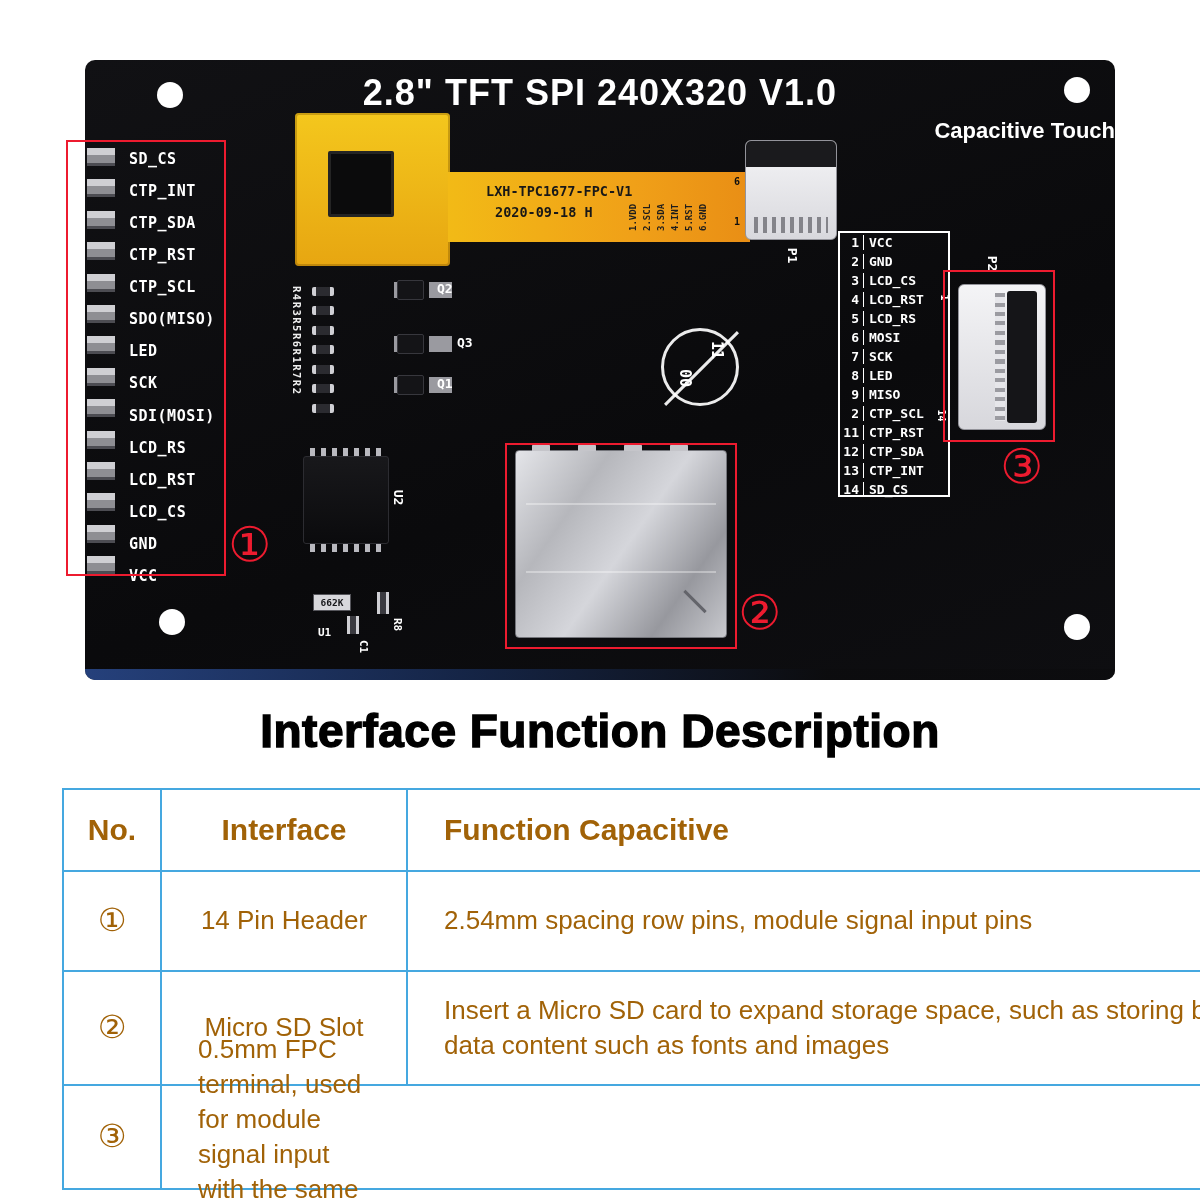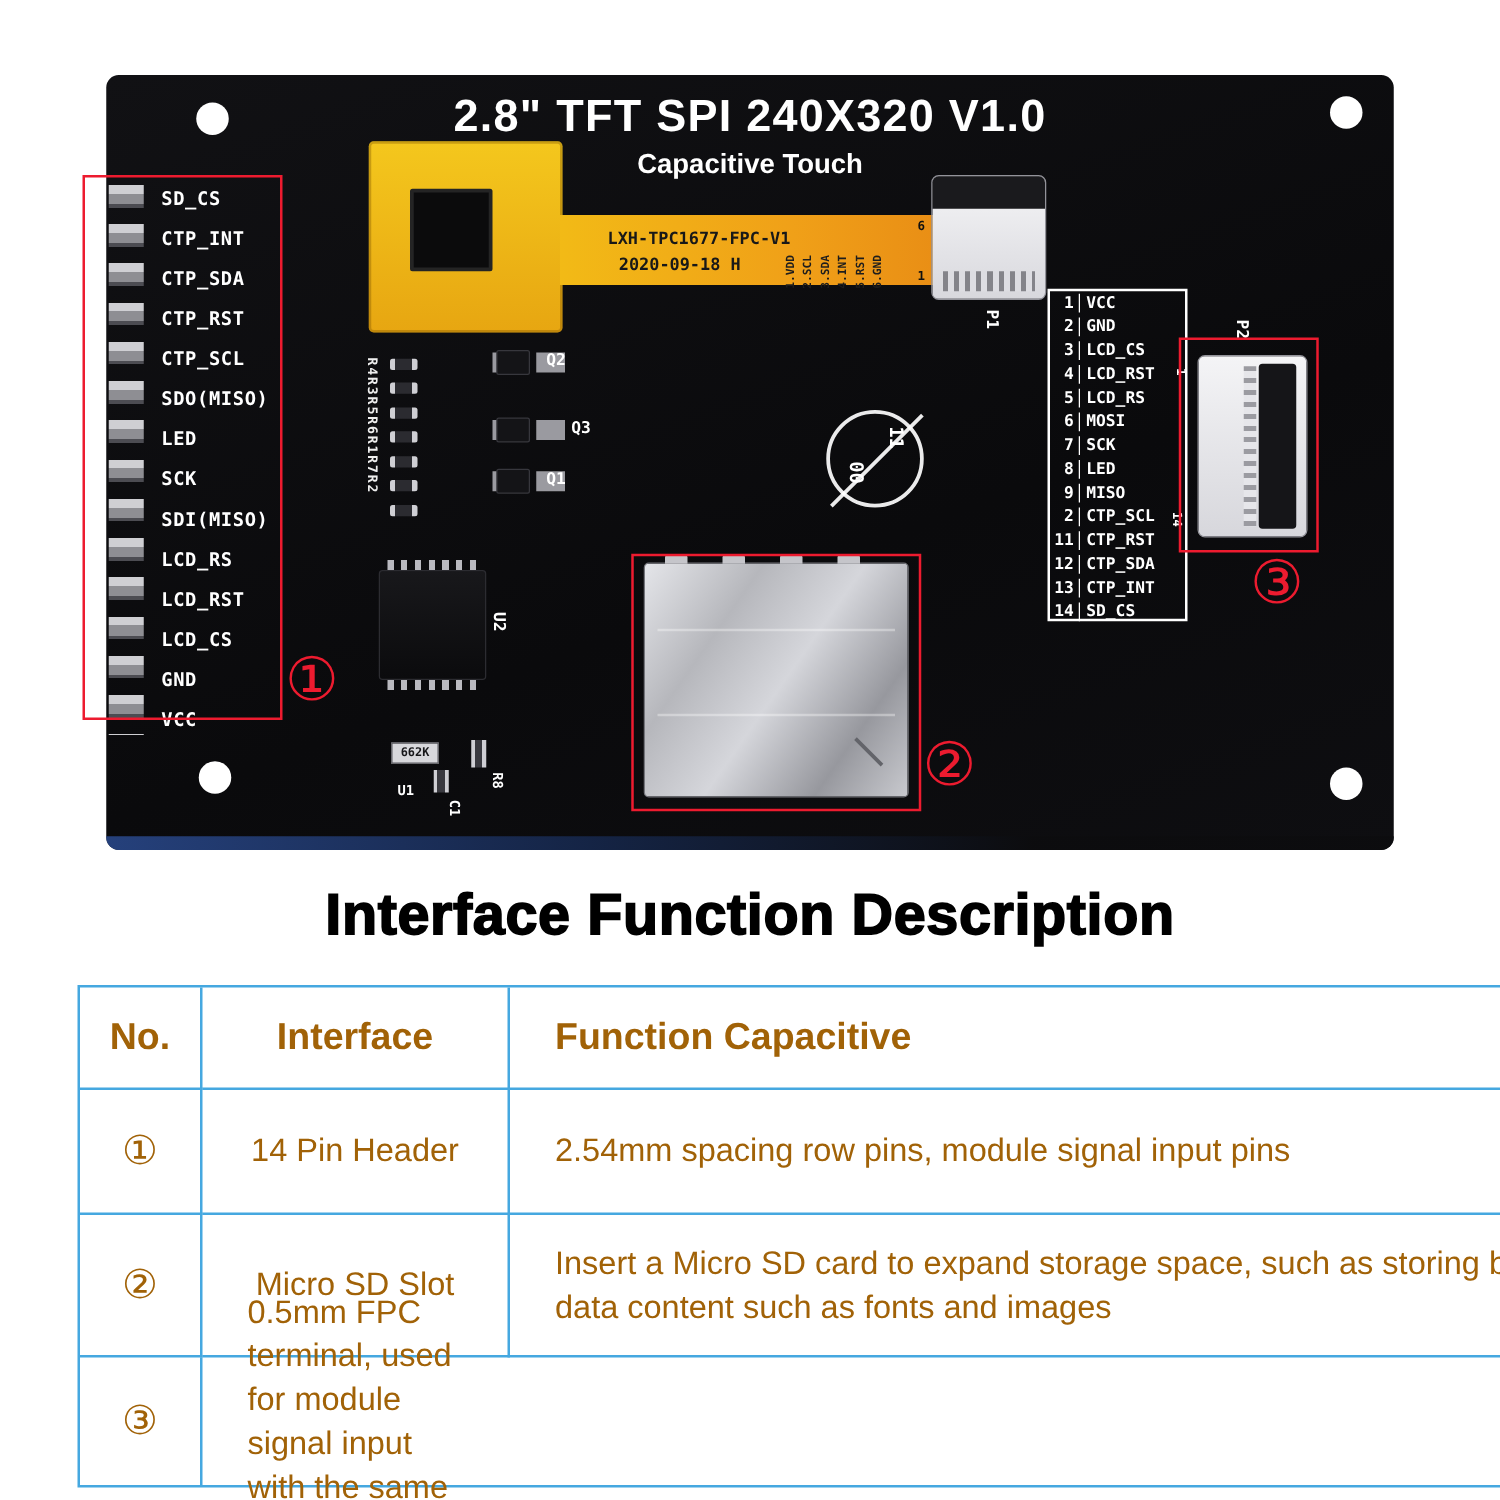--- a/index.html
+++ b/index.html
@@ -7,39 +7,39 @@
   .stage { position:relative; width:1200px; height:1200px; background:#fff; overflow:hidden; }
 
   
   .pcb { position:absolute; left:85px; top:60px; width:1030px; height:620px;
          background:linear-gradient(160deg,#111114,#0a0a0c 60%,#0e0e11);
          border-radius:10px; }
   .blue-strip { position:absolute; left:0; right:0; bottom:0; height:11px; border-radius:0 0 10px 10px;
          background:linear-gradient(90deg,#2a4a8f,#16284e 38%,#0c0c0e 72%); opacity:.85; }
   .pcb-title { position:absolute; top:12px; left:0; right:0; text-align:center; color:#fff;
          font-weight:bold; font-size:36px; letter-spacing:1px; }
-  .pcb-sub { position:absolute; top:58px; left:0; right:0; text-align:center; color:#fff;
+  .pcb-sub { position:absolute; top:58px; left:0; right:0; text-align:right; color:#fff;
          font-weight:600; font-size:22px; }
   .hole { position:absolute; width:26px; height:26px; border-radius:50%; background:#fff; }
 
   .silk { font-family:"DejaVu Sans Mono", monospace; color:#fff; font-weight:bold; }
   .rot90 { transform:rotate(90deg); }
 
   .pin-strip { position:absolute; left:2px; top:88px; width:28px; height:440px;
        background:repeating-linear-gradient(180deg,#cfcfd3 0 7px,#8e8e93 7px 15px,#4c4c52 15px 18px,rgba(0,0,0,0) 18px 31.4px); }
   .pin-labels { position:absolute; left:44px; top:92px; height:432px; display:flex;
        flex-direction:column; justify-content:space-between; }
   .pin-labels span { font-family:"DejaVu Sans Mono", monospace; font-weight:bold;
        font-size:15px; color:#fff; letter-spacing:.5px; line-height:1; }
 
   .cof { position:absolute; left:210px; top:53px; width:155px; height:153px; border-radius:4px;
        background:linear-gradient(180deg,#f4c71d,#e7a611); box-shadow:inset 0 0 0 2px rgba(120,80,0,.35); }
   .cof-chip { position:absolute; left:33px; top:38px; width:66px; height:66px;
        background:#0b0b0c; border:3px solid #242424; border-radius:2px; }
-  .ribbon { position:absolute; left:363px; top:112px; width:302px; height:56px;
+  .ribbon { position:absolute; left:363px; top:112px; width:302px; height:70px;
        background:linear-gradient(90deg,#f2ba16,#f0a018 62%,#e98e15); }
   .ribbon-model { position:absolute; left:38px; top:11px; font-family:"DejaVu Sans Mono",monospace;
        font-weight:bold; font-size:13.5px; color:#181818; }
   .ribbon-date { position:absolute; left:47px; top:32px; font-family:"DejaVu Sans Mono",monospace;
        font-weight:bold; font-size:13.5px; color:#181818; }
   .ribbon-pins { position:absolute; left:180px; top:3px; height:56px; display:flex; gap:4px; }
   .ribbon-pins span { writing-mode:vertical-rl; transform:rotate(180deg);
        font-family:"DejaVu Sans Mono",monospace; font-weight:bold; font-size:9px; color:#1d1d1d; }
   .ribbon-end { position:absolute; font-family:"DejaVu Sans Mono",monospace; font-weight:bold;
        font-size:10px; color:#101010; }
@@ -142,21 +142,21 @@
     <div class="pin-strip"></div>
     <div class="pin-labels">
       <span>SD_CS</span>
       <span>CTP_INT</span>
       <span>CTP_SDA</span>
       <span>CTP_RST</span>
       <span>CTP_SCL</span>
       <span>SDO(MISO)</span>
       <span>LED</span>
       <span>SCK</span>
-      <span>SDI(MISO)</span>
+      <span>SDI(MOSI)</span>
       <span>LCD_RS</span>
       <span>LCD_RST</span>
       <span>LCD_CS</span>
       <span>GND</span>
       <span>VCC</span>
     </div>
 
     <div class="cof">
       <div class="cof-chip"></div>
     </div>

